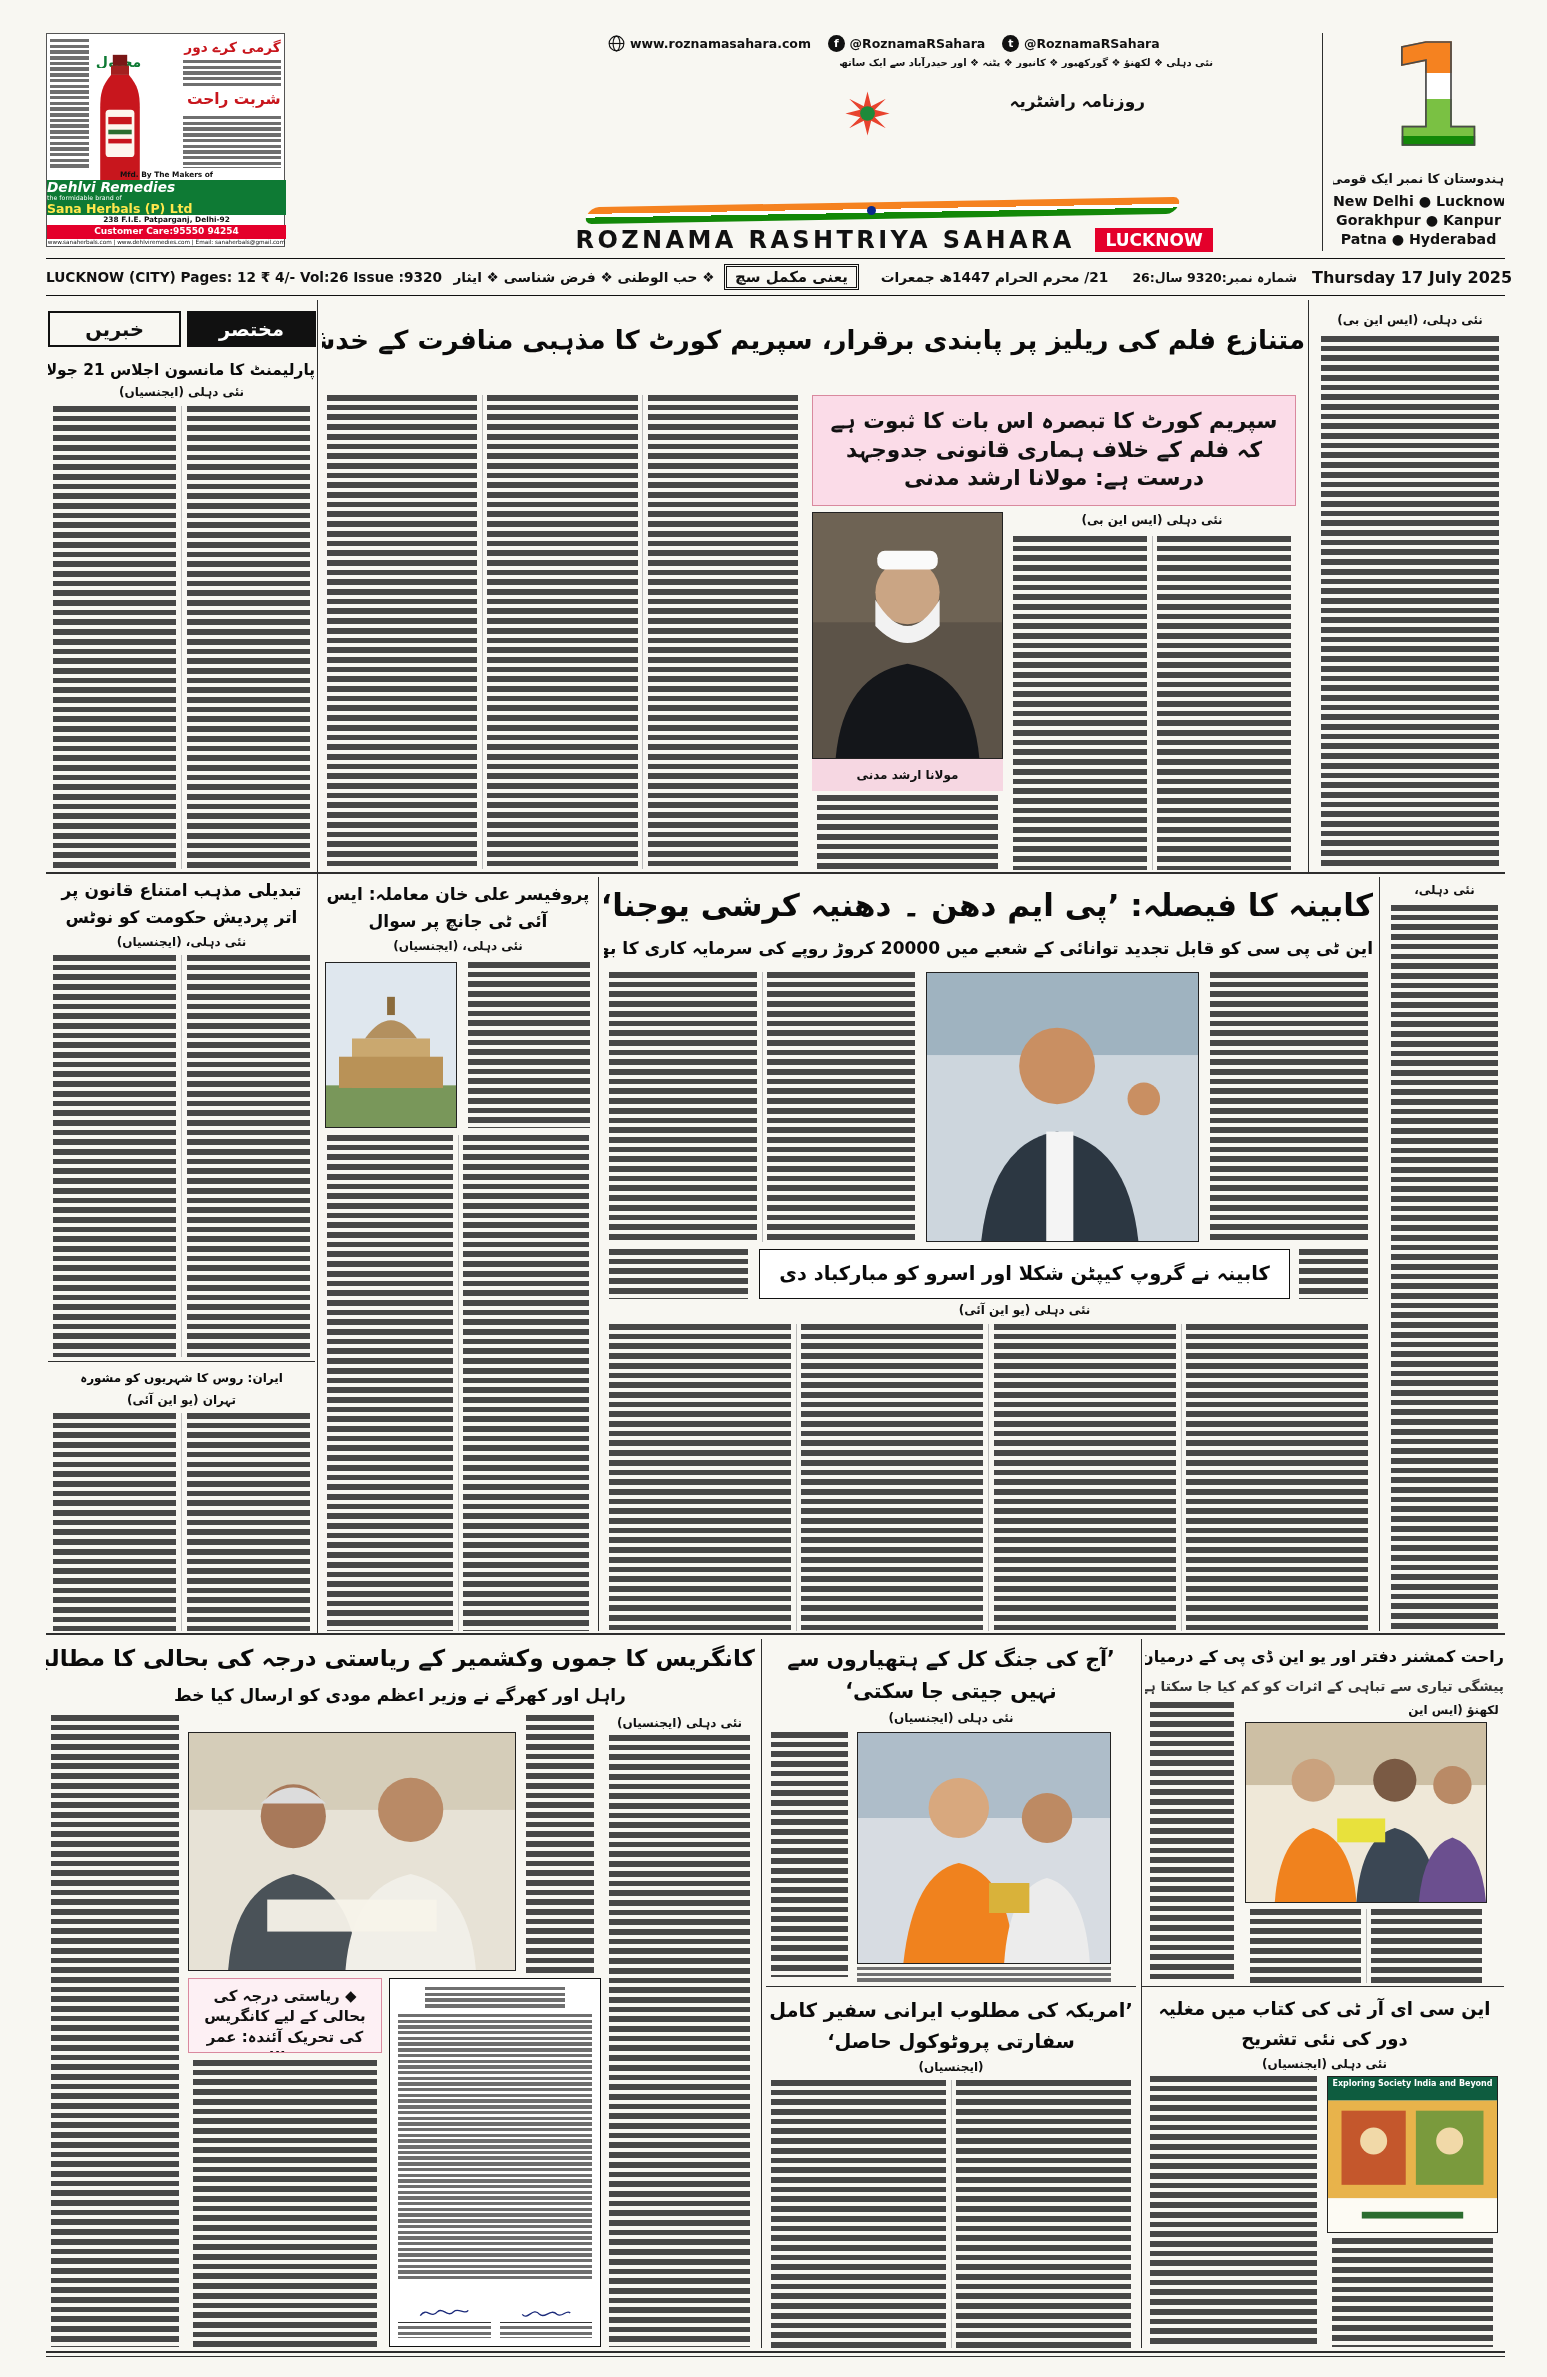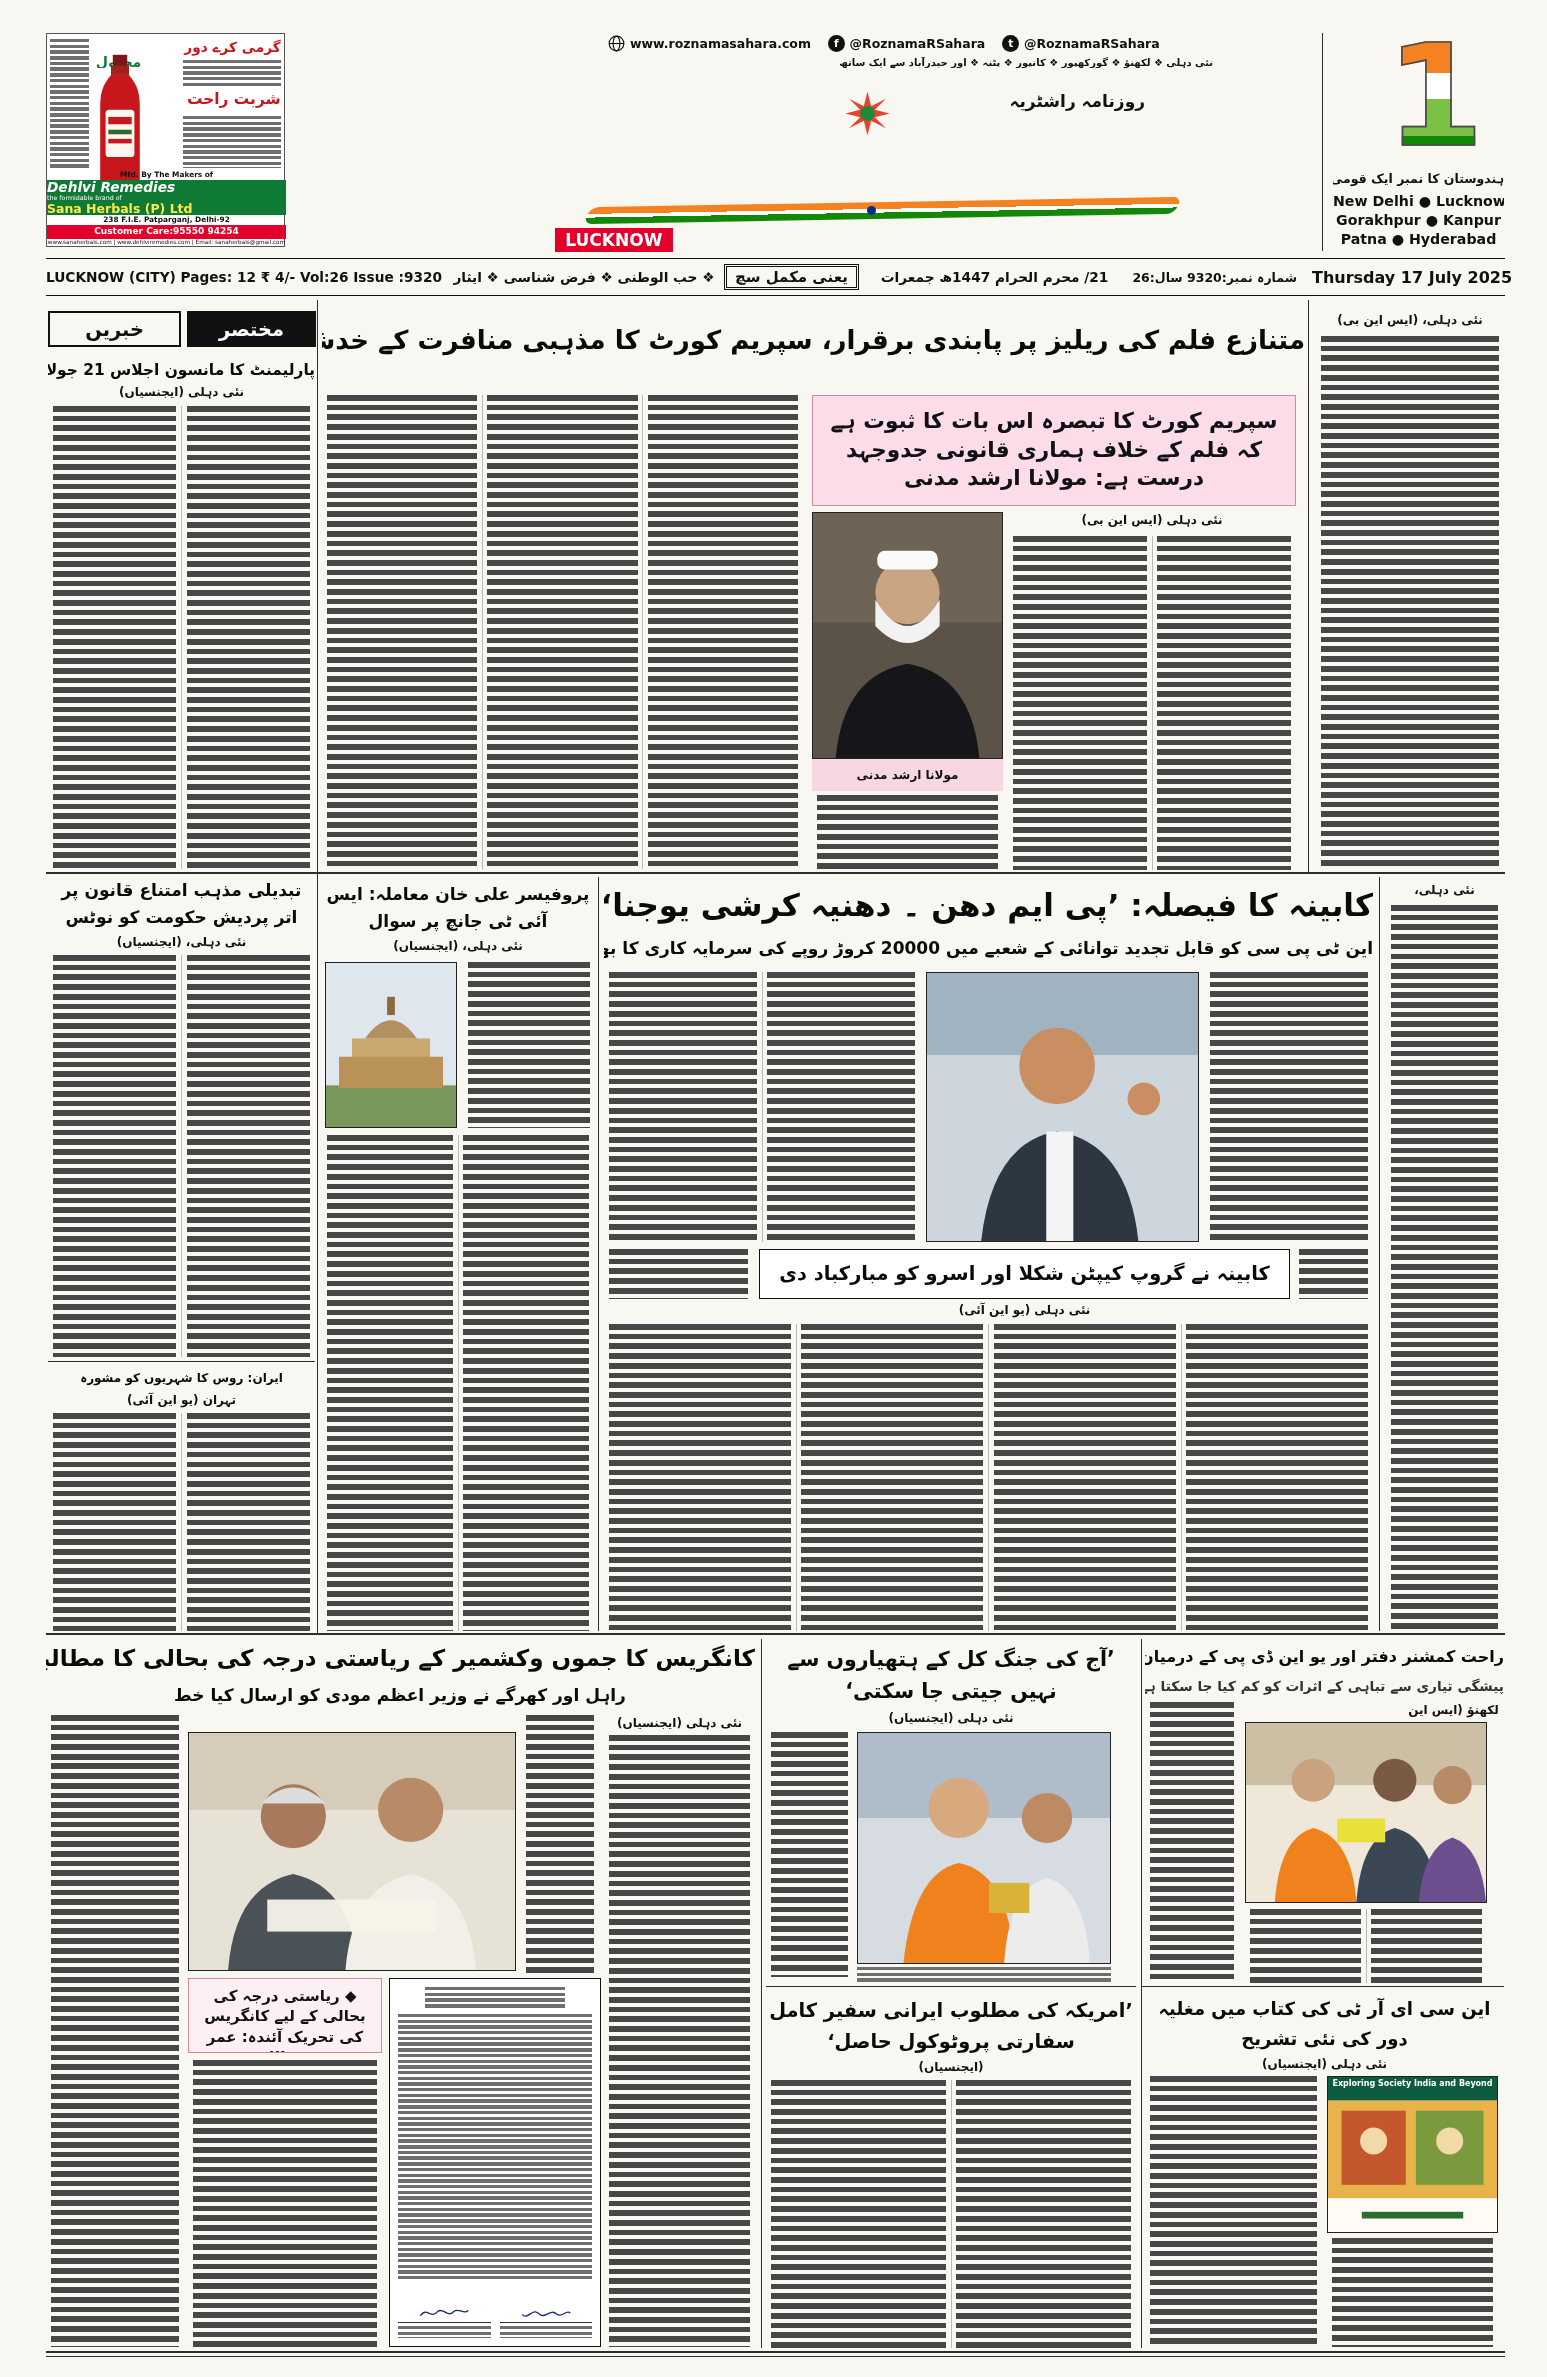--- a/index.html
+++ b/index.html
@@ -89,20 +89,21 @@
   <svg style="position:absolute;left:288px;top:33px" width="49" height="49" viewBox="0 0 40 40">
     <path fill="#e8432e" d="M20 2 L23 14 L35 8 L26 17 L38 20 L26 23 L35 32 L23 26 L20 38 L17 26 L5 32 L14 23 L2 20 L14 17 L5 8 L17 14 Z"></path>
     <circle cx="20" cy="20" r="6" fill="#1d8a3a"></circle>
   </svg>
   <div style="position:absolute;left:34px;top:146px;width:587px;height:17px;border-radius:8.5px;transform:skewX(-25deg) rotate(-1deg);
               background:linear-gradient(180deg,#f58220 0 40%,#ffffff 40% 62%,#138808 62%)"></div>
   <div style="position:absolute;left:312px;top:150px;width:9px;height:9px;border-radius:50%;background:#0a2a8a"></div>
 </div>
 
 <div class="abs" style="left:555px;top:227px;width:658px;height:26px;display:flex;align-items:center">
+  <div class="b" style="flex:1;text-align:center;font-size:24px;letter-spacing:3.4px;white-space:nowrap;overflow:hidden">ROZNAMA RASHTRIYA SAHARA</div>
   <div class="b" style="background:#e4002b;color:#fff;font-size:17px;padding:1.7px 10.3px">LUCKNOW</div>
 </div>
 
 <div class="vr" style="left:1322px;top:33px;height:218px;width:0.6px"></div>
 <div class="abs b" style="left:1364px;top:25px;width:142px;height:142px;font-size:141px;line-height:142px;text-align:center;
             background:linear-gradient(180deg,#f58220 0 34%,#ffffff 34% 52%,#7ac143 52% 78%,#138808 78%);
             -webkit-background-clip:text;background-clip:text;color:transparent;-webkit-text-stroke:1.7px #4a4a4a">1</div>
 <div class="abs rtl b" style="left:1333px;top:171px;width:171px;height:18px;font-size:12.5px;text-align:center;white-space:nowrap;overflow:hidden">ہندوستان کا نمبر ایک قومی اردو اخبار</div>
 <div class="abs b" style="left:1333px;top:193px;width:171px;height:19.4px;font-size:14.2px;text-align:center;white-space:nowrap;overflow:hidden">New Delhi ● Lucknow</div>
 <div class="abs b" style="left:1333px;top:212px;width:171px;height:19.4px;font-size:14.2px;text-align:center;white-space:nowrap;overflow:hidden">Gorakhpur ● Kanpur</div>

